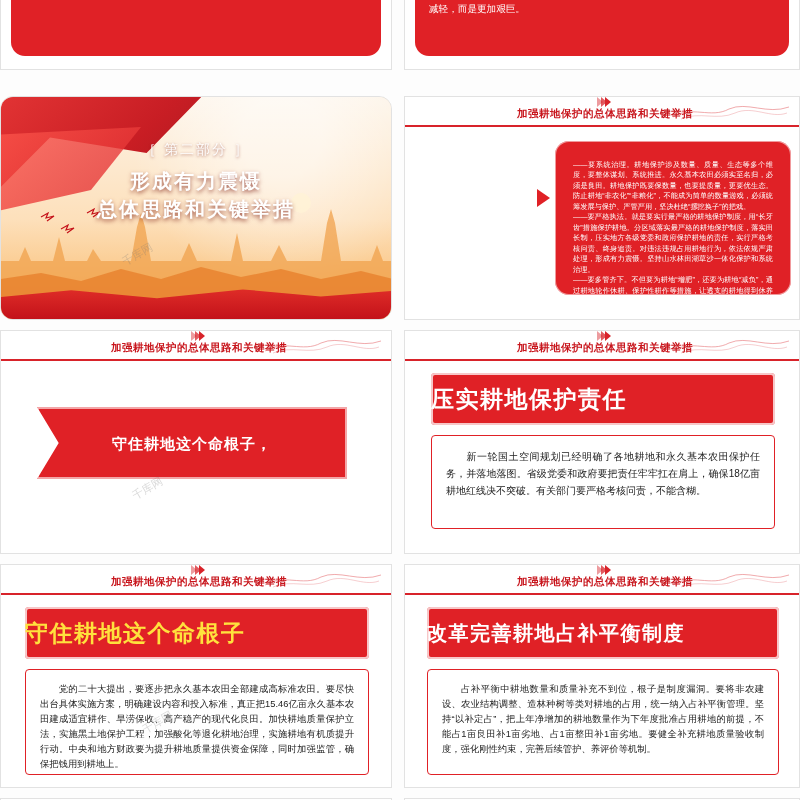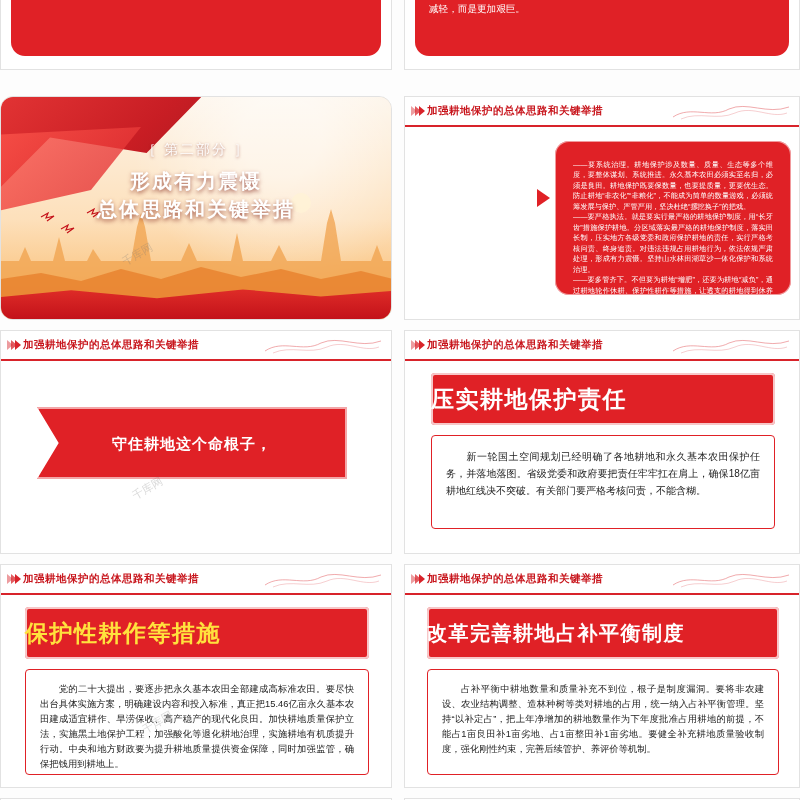--- a/index.html
+++ b/index.html
@@ -27,20 +27,21 @@
   
   .hdr {
     position: absolute;
     top: 0; left: 0; right: 0;
     height: 30px;
     border-bottom: 2px solid #d8232a;
     box-sizing: border-box;
     display: flex;
     align-items: center;
     padding-left: 6px;
+    flex-direction: column;
   }
   .hdr .chev {
     display: flex;
     align-items: center;
     margin-right: 4px;
   }
   .hdr .chev span {
     display: inline-block;
     width: 0; height: 0;
     border-top: 5px solid transparent;
@@ -345,21 +346,21 @@
           <span></span>
         </span>
       <span class="title">加强耕地保护的总体思路和关键举措</span>
       <svg class="orn" viewBox="0 0 120 20">
         <path d="M2,16 C20,4 40,18 58,8 C76,0 96,14 118,6" stroke="#d8232a" stroke-width="1" fill="none" opacity=".7"></path>
         <path d="M10,18 C28,10 46,20 64,12 C82,4 100,18 116,12" stroke="#d8232a" stroke-width=".8" fill="none" opacity=".5"></path>
       </svg>
     </div>
 
     <div class="banner yellow" style="left:24px; top:42px; width:344px; height:52px;">
-      <span class="txt">保护性耕作等措施</span>
+      <span class="txt">守住耕地这个命根子</span>
     </div>
 
     <div class="wbox" style="left:24px; top:104px; width:344px; height:106px; font-size:9.3px; line-height:15px;">
       <span style="padding-left:2em; display:inline-block;"></span><span>党的二十大提出，要逐步把永久基本农田全部建成高标准农田。要尽快出台具体实施方案，明确建设内容和投入标准，真正把15.46亿亩永久基本农田建成适宜耕作、旱涝保收、高产稳产的现代化良田。加快耕地质量保护立法，实施黑土地保护工程，加强酸化等退化耕地治理，实施耕地有机质提升行动。中央和地方财政要为提升耕地质量提供资金保障，同时加强监管，确保把钱用到耕地上。</span>
     </div>
     <div class="watermark" style="left:140px; top:150px;">千库网</div>
   </div>
 
   <div class="slide" style="left:404px; top:564px; width:396px; height:224px;">
     <div class="hdr">

